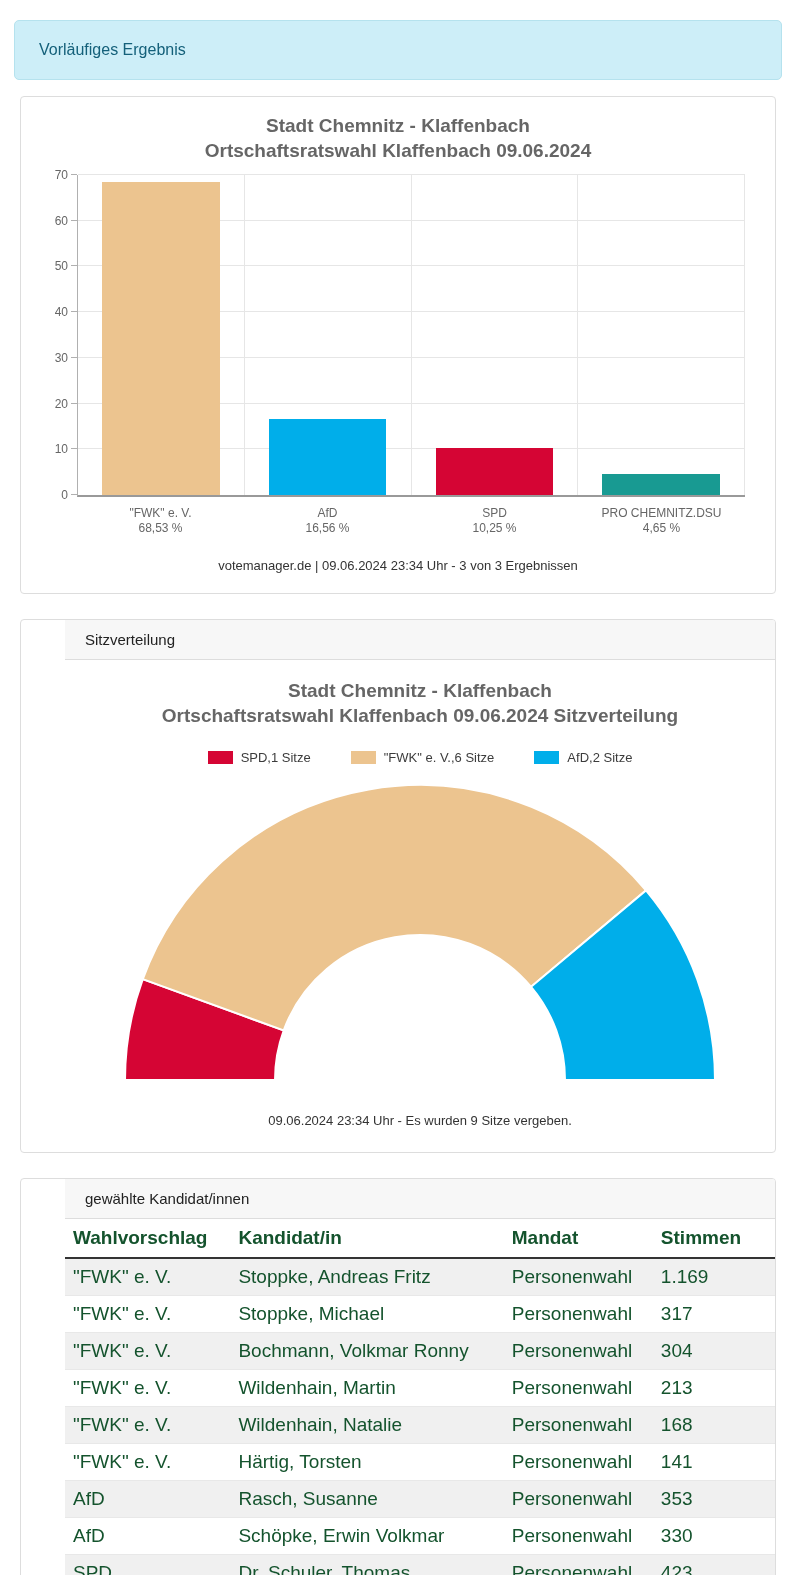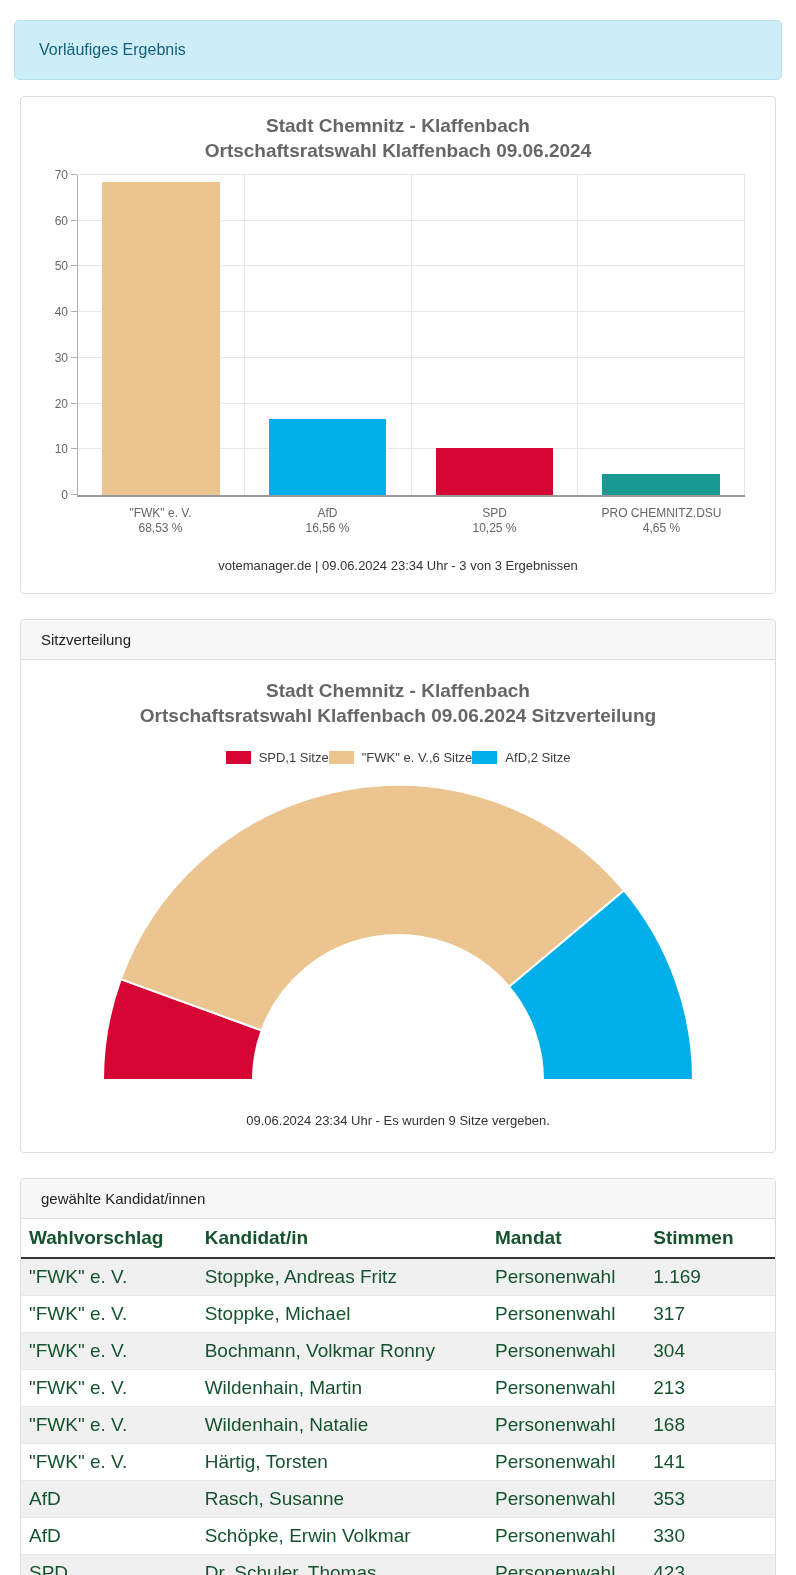--- a/index.html
+++ b/index.html
@@ -21,20 +21,21 @@
     color:#14607a;
   }
 
   
   .panel {
     margin:0 20px 25px 20px;
     border:1px solid #ddd;
     border-radius:4px;
     background:#fff;
     overflow:hidden;
+    padding-left:44px;
   }
   .panel-header {
     background:#f7f7f7;
     border-bottom:1px solid #ddd;
     padding:11px 20px;
     font-size:15px;
     color:#222;
   }
 
   
@@ -58,21 +59,21 @@
   .ytick-mark { position:absolute; left:-7px; width:6px; height:1px; background:#b0b0b0; }
   .bar-cells { position:absolute; top:0; left:0; right:0; bottom:0; display:flex; }
   .bar-cell { flex:1; position:relative; border-right:1px solid #e6e6e6; }
   .bar { position:absolute; bottom:0; left:14.5%; width:71%; }
   .xlabels { display:flex; margin:9px 30px 0 56px; }
   .xlabel { flex:1; text-align:center; font-size:12px; line-height:15px; color:#666; }
   .chart-caption { text-align:center; font-size:13px; color:#333; margin-top:22px; }
 
   
   .seat-body { padding:18px 0 24px 0; }
-  .legend { display:flex; justify-content:center; align-items:center; margin:22px 0 8px 0; }
+  .legend { display:flex; justify-content:center; align-items:center; gap:40px; margin:22px 0 8px 0; }
   .legend-item { display:flex; align-items:center; gap:8px; font-size:13px; color:#3c3c3c; }
   .legend-swatch { width:25px; height:13px; display:inline-block; }
   .donut-wrap { display:flex; justify-content:center; margin-top:10px; }
   .donut-caption { text-align:center; font-size:13px; color:#333; margin-top:28px; }
 
   
   .cand-table { width:100%; border-collapse:collapse; font-size:19px; color:#14532d; }
   .cand-table th {
     text-align:left; font-weight:bold;
     padding:8px; border-bottom:2px solid #333;

